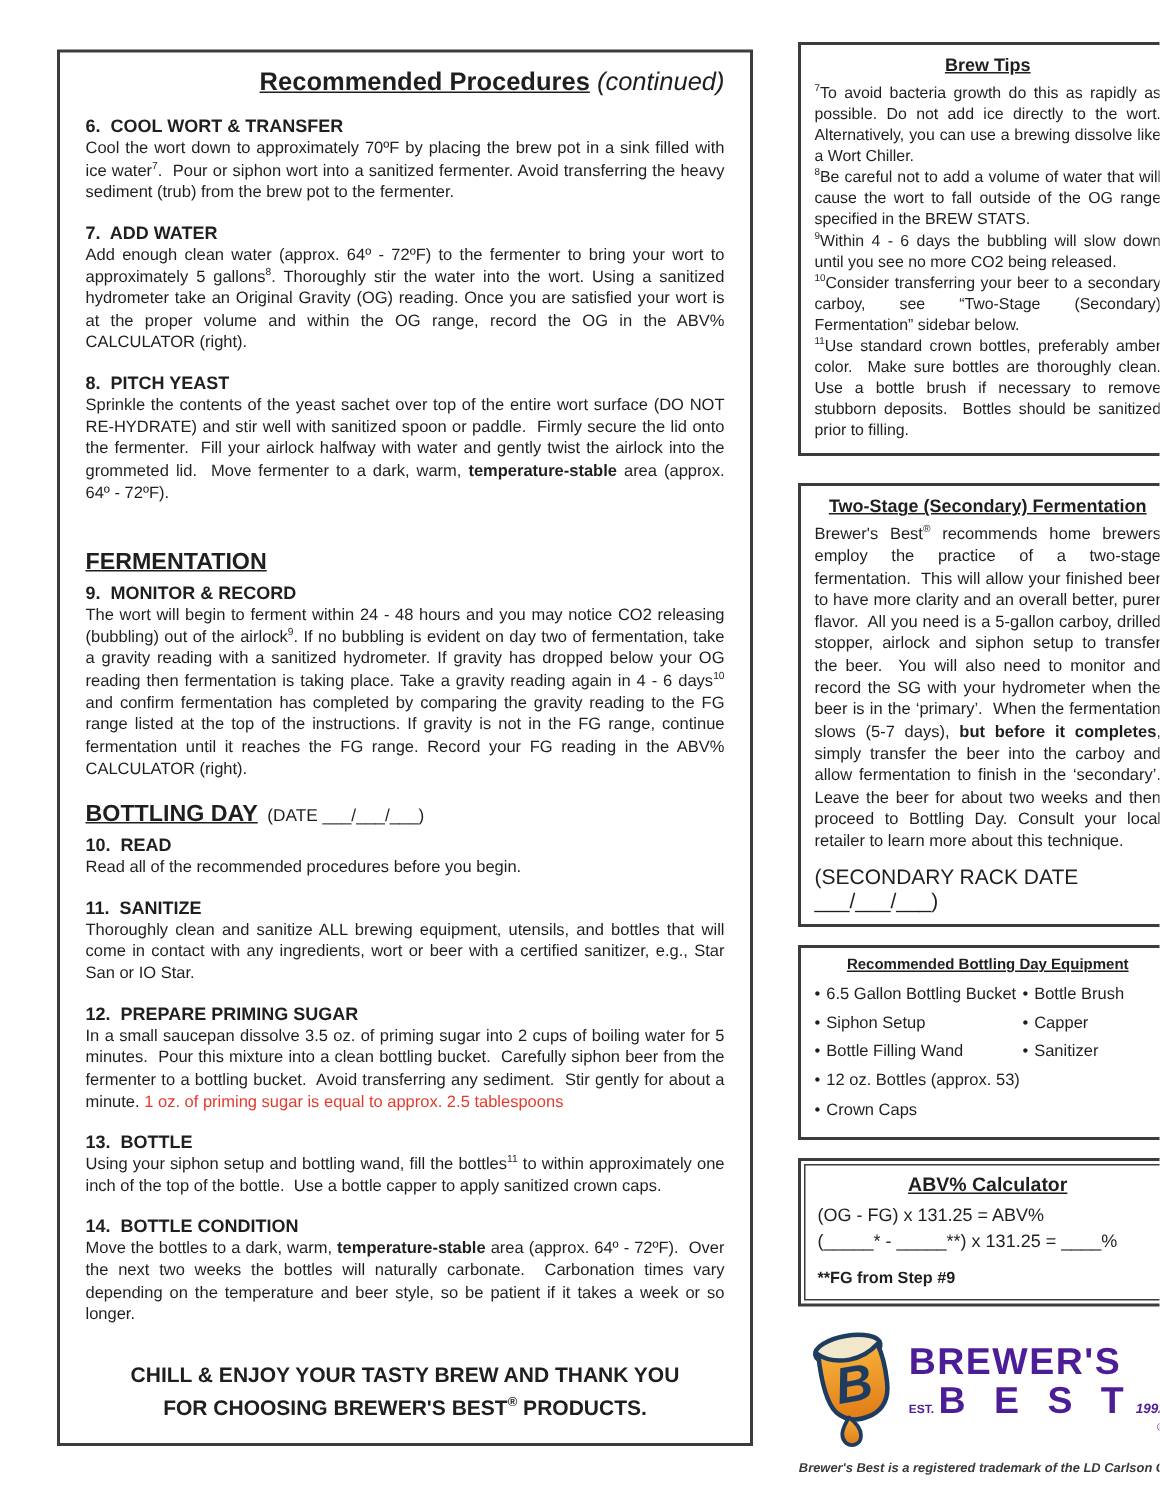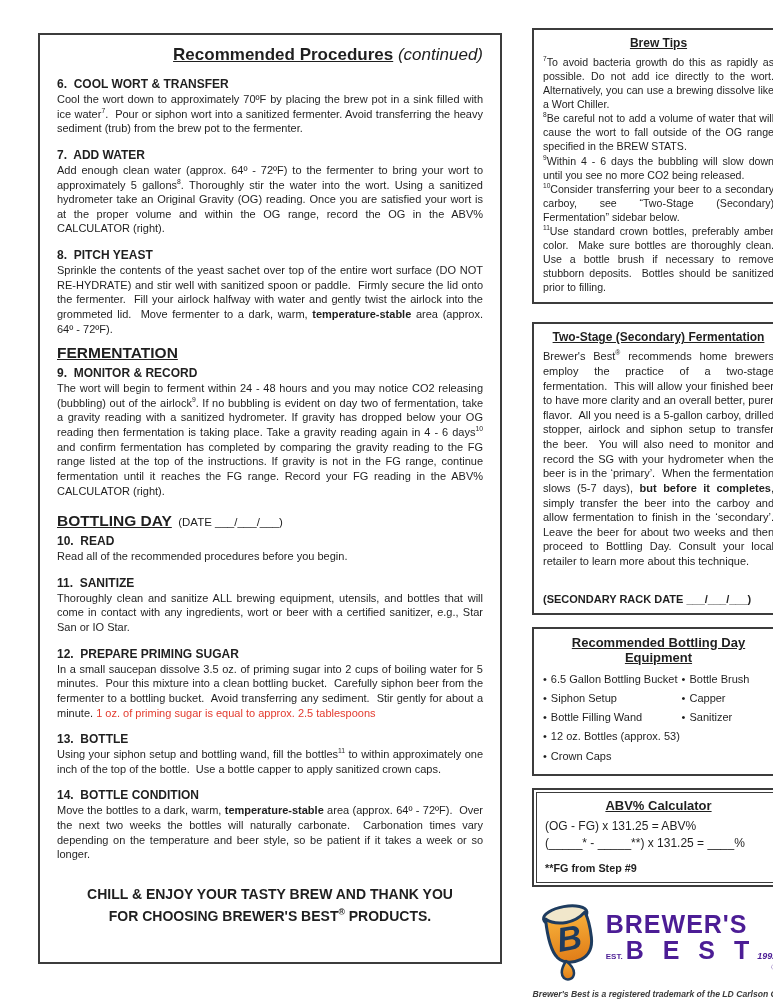--- a/index.html
+++ b/index.html
@@ -16,38 +16,38 @@
     background:#fff;
   }
   .doc-title { text-align:right; font-size:17px; margin:2px 0 6px 0; white-space:pre-wrap; }
   .doc-title .t-main { font-weight:bold; text-decoration:underline; }
   .doc-title .t-suffix { font-style:italic; }
 
   .sec { margin-top:12px; }
   .sec-heading { font-size:12px; font-weight:bold; white-space:pre-wrap; margin-bottom:1px; }
   .sec-body { font-size:11px; line-height:1.33; text-align:justify; white-space:pre-wrap; }
 
-  .big-heading { font-size:15.5px; font-weight:bold; text-decoration:underline; margin-top:8px; }
+  .big-heading { font-size:15.5px; font-weight:bold; text-decoration:underline; margin-top:30px; }
   .bottling-line { margin-top:14px; }
   .bottling-line .bh { font-size:15.5px; font-weight:bold; text-decoration:underline; }
   .bottling-line .bd { font-size:11.5px; white-space:pre-wrap; }
 
   .closing { margin-top:22px; padding:0 14px; font-size:14px; font-weight:bold;
     text-align:center; line-height:1.55; white-space:pre-wrap; }
 
   
   .sidebar { position:absolute; left:532px; top:28px; width:253px; }
   .side-box { border:2px solid #3c3c3c; background:#fff; padding:6px 9px 8px 9px; }
   .side-title { text-align:center; font-weight:bold; font-size:12px;
     text-decoration:underline; margin-bottom:5px; }
   .tip { font-size:10.6px; line-height:1.33; text-align:justify; white-space:pre-wrap; }
   .box-gap-lg { margin-bottom:18px; }
   .box-gap { margin-bottom:12px; }
 
-  .rack-date { font-size:11px; margin-top:24px; white-space:pre-wrap;font-weight:bold; }
+  .rack-date { font-size:14px; margin-top:7px; white-space:pre-wrap; }
 
   .equip-cols { display:flex; font-size:11px; }
   .equip-col-left { width:60%; }
   .equip-col-right { width:40%; }
   .equip-item { display:flex; line-height:1.75; }
   .equip-item .bullet { margin-right:4px; }
 
   .abv-outer { border:2px solid #3c3c3c; padding:2px; background:#fff; }
   .abv-inner { border:1px solid #3c3c3c; padding:5px 8px 7px 8px; }
   .abv-formula { font-size:12px; line-height:1.45; white-space:pre-wrap; }
@@ -136,21 +136,21 @@
     <div class="tip"><sup>11</sup><span>Use standard crown bottles, preferably amber color.  Make sure bottles are thoroughly clean.  Use a bottle brush if necessary to remove stubborn deposits.  Bottles should be sanitized prior to filling.</span></div>
   </div>
 
   <div class="side-box box-gap">
     <div class="side-title">Two-Stage (Secondary) Fermentation</div>
     <div class="tip" style="font-size:11px;"><span>Brewer's Best</span><sup>®</sup><span> recommends home brewers employ the practice of a two-stage fermentation.  This will allow your finished beer to have more clarity and an overall better, purer flavor.  All you need is a 5-gallon carboy, drilled stopper, airlock and siphon setup to transfer the beer.  You will also need to monitor and record the SG with your hydrometer when the beer is in the ‘primary’.  When the fermentation slows (5-7 days), </span><span style="font-weight: bold;">but before it completes</span><span>, simply transfer the beer into the carboy and allow fermentation to finish in the ‘secondary’.  Leave the beer for about two weeks and then proceed to Bottling Day. Consult your local retailer to learn more about this technique.</span></div>
     <div class="rack-date">(SECONDARY RACK DATE ___/___/___)</div>
   </div>
 
   <div class="side-box box-gap">
-    <div class="side-title" style="font-size:13px; padding:0 20px;text-align:center;">Recommended Bottling Day Equipment</div>
+    <div class="side-title" style="font-size:10px; padding:0 20px;text-align:center;">Recommended Bottling Day Equipment</div>
     <div class="equip-cols">
       <div class="equip-col-left">
         <div class="equip-item">
             <span class="bullet">•</span>
             <span>6.5 Gallon Bottling Bucket</span>
           </div>
         <div class="equip-item">
             <span class="bullet">•</span>
             <span>Siphon Setup</span>
           </div>

